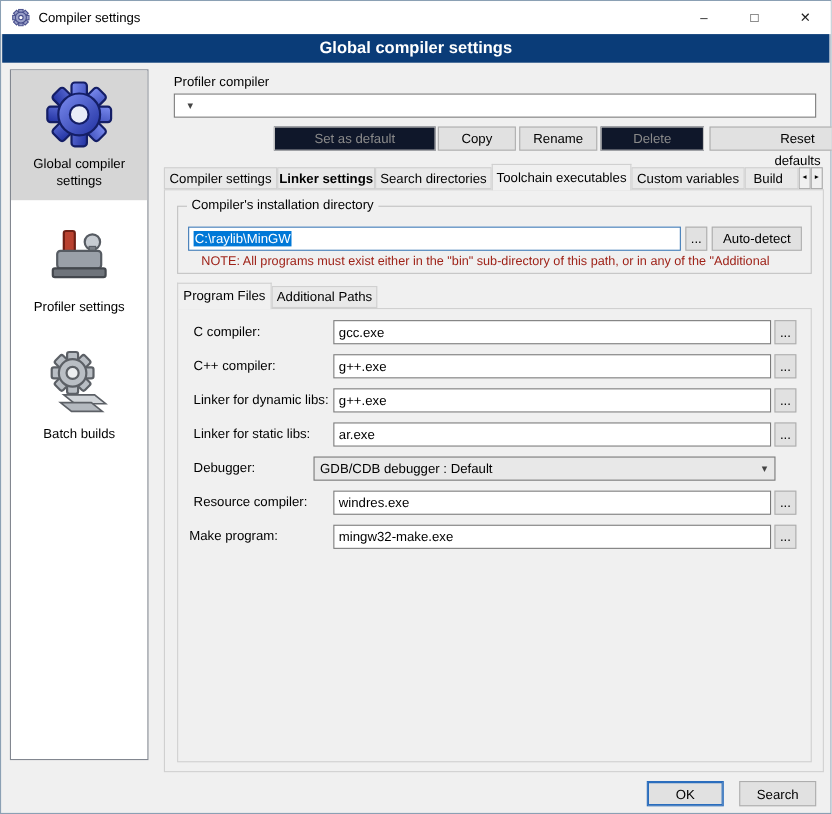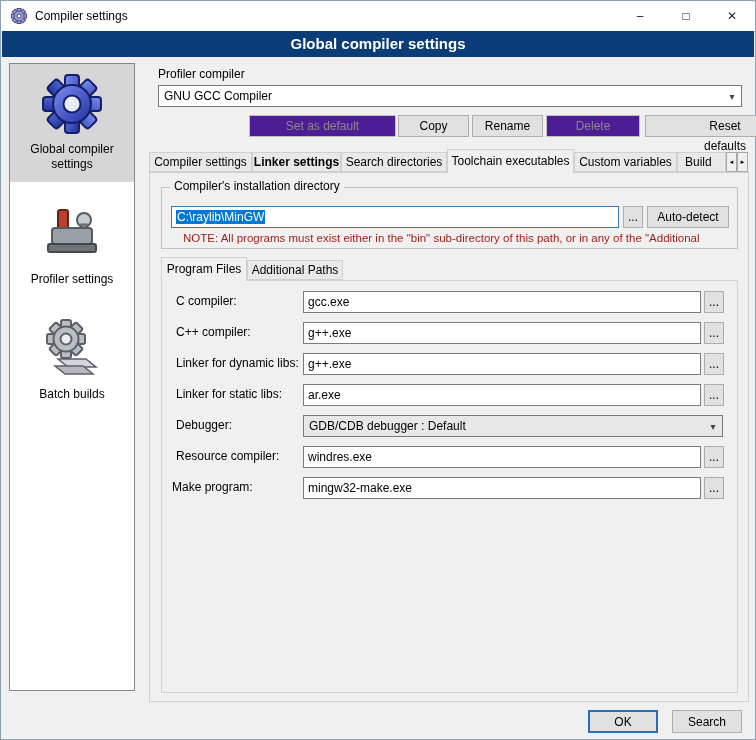--- a/index.html
+++ b/index.html
@@ -34,21 +34,21 @@
 
   
   .label { position:absolute; font-size:12px; }
   .combobox { position:absolute; height:22px; background:#fff; border:1px solid #7a7a7a; box-sizing:border-box;
               display:flex; align-items:center; padding-left:5px; cursor:pointer; }
   .combobox.gray { background:#e8e8e8; }
   .combo-text { flex:1; white-space:nowrap; overflow:hidden; }
   .combo-arrow { width:18px; text-align:center; color:#444; font-size:10px; flex:none; }
   .btn { position:absolute; height:22px; background:#e1e1e1; border:1px solid #adadad; box-sizing:border-box;
          text-align:center; font-size:12px; line-height:20px; cursor:pointer; font-family:inherit; padding:0; }
-  .btn.disabled { color:#8a8a8a; background:#4c1d95; border-color:#c0c0c0; cursor:default; }
+  .btn.disabled { color:#8a8a8a; background:#0f172a; border-color:#c0c0c0; cursor:default; }
   .btn-dots { width:20px; }
   .btn.default { border:1px solid #2a6dbd; box-shadow:inset 0 0 0 1px #2a6dbd; }
   .textbox { position:absolute; height:22px; background:#fff; border:1px solid #7a7a7a; box-sizing:border-box;
              display:flex; align-items:center; padding:0 4px; white-space:nowrap; overflow:hidden; }
   .textbox.focused { border-color:#3c78b5; }
   .sel-text { color:#fff; padding:0 1px; }
 
   
   .tab { position:absolute; box-sizing:border-box; background:#e9e9e9; border:1px solid #d0d0d0;
          text-align:center; font-size:12px; white-space:nowrap; overflow:hidden; cursor:pointer;
@@ -156,21 +156,20 @@
             <path d="M15 49 L43 49 L53 57 L25 57 Z" fill="#b4b9bf"></path>
           </g>
         </svg>
       </span>
       <span class="side-label">Batch builds</span>
     </div>
   </div>
 
   <div class="label" style="left:157px; top:66px;">Profiler compiler</div>
   <div class="combobox" style="left:157px; top:84px; width:584px;">
-    <span class="combo-text">GNU GCC Compiler</span>
     <span class="combo-arrow">▾</span>
   </div>
 
   <button class="btn disabled" style="left:248px; top:114px; width:147px;">Set as default</button>
   <button class="btn" style="left:397px; top:114px; width:71px;">Copy</button>
   <button class="btn" style="left:471px; top:114px; width:71px;">Rename</button>
   <button class="btn disabled" style="left:545px; top:114px; width:94px;">Delete</button>
   <button class="btn" style="left:644px; top:114px; width:116px;padding-left:44px;">Reset defaults</button>
 
   <div class="tab" style="left:148px; width:103px;">Compiler settings</div>
@@ -216,21 +215,21 @@
   </div>
   <button class="btn btn-dots z2" style="left:703px; top:352px;">...</button>
 
   <span class="label z2" style="left:175px; top:386px;">Linker for static libs:</span>
   <div class="textbox z2" style="left:302px; top:383px; width:398px;">
     <span>ar.exe</span>
   </div>
   <button class="btn btn-dots z2" style="left:703px; top:383px;">...</button>
 
   <span class="label z2" style="left:175px; top:417px;">Debugger:</span>
-  <div class="combobox gray z2" style="left:302px; top:414px; width:420px;">
+  <div class="combobox gray z2" style="left:284px; top:414px; width:420px;">
     <span class="combo-text">GDB/CDB debugger : Default</span>
     <span class="combo-arrow">▾</span>
   </div>
 
   <span class="label z2" style="left:175px; top:448px;">Resource compiler:</span>
   <div class="textbox z2" style="left:302px; top:445px; width:398px;">
     <span>windres.exe</span>
   </div>
   <button class="btn btn-dots z2" style="left:703px; top:445px;">...</button>
 

